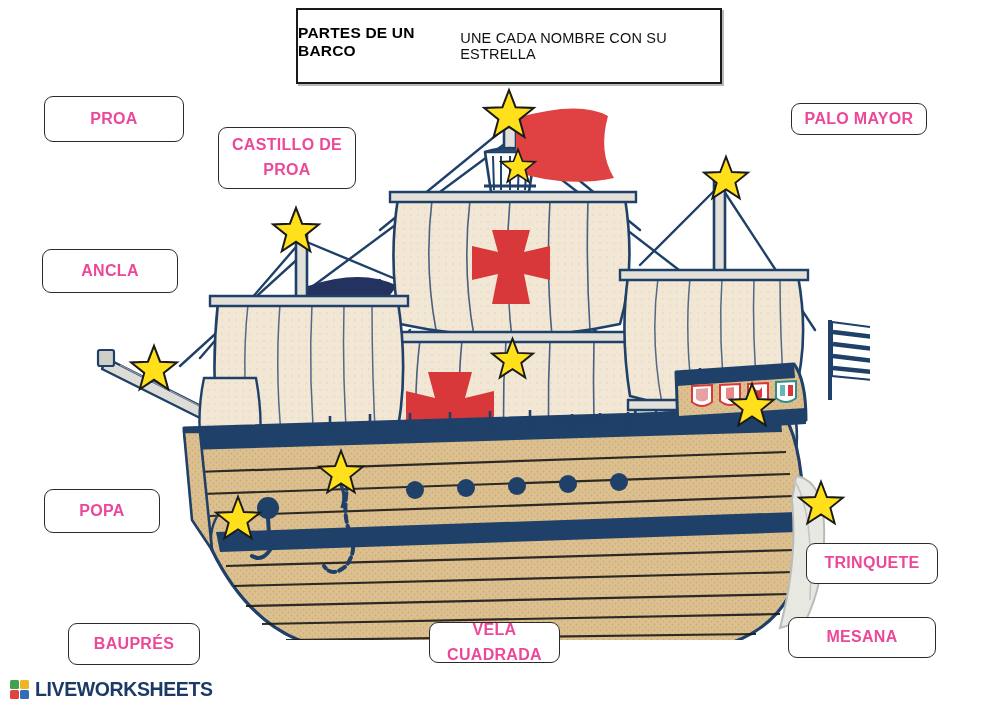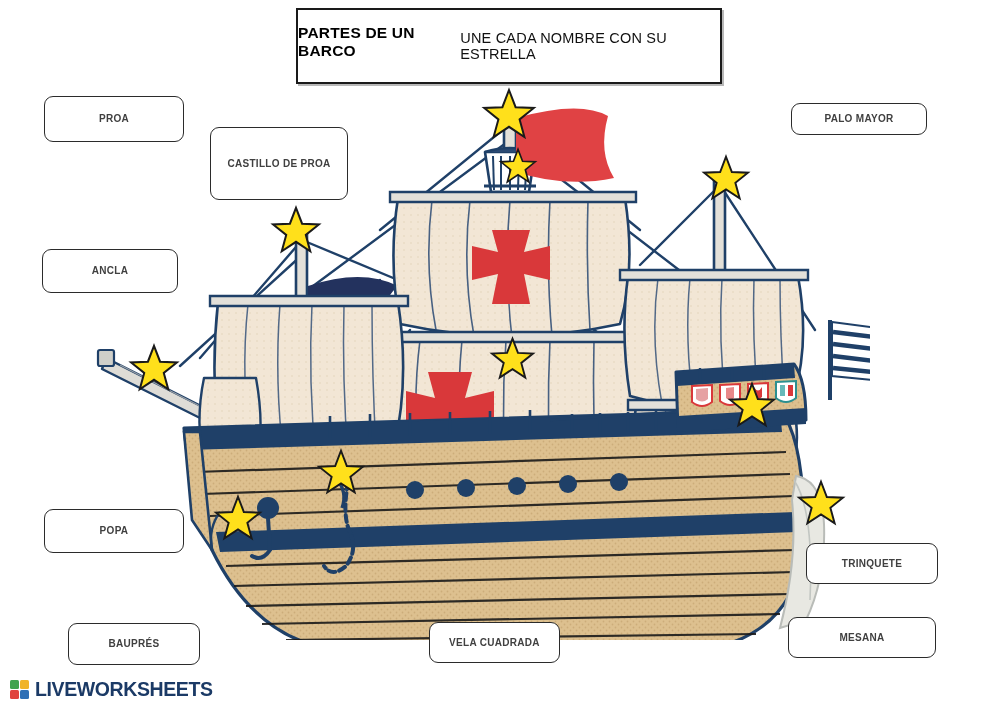--- a/index.html
+++ b/index.html
@@ -20,22 +20,22 @@
     box-sizing:border-box;
   }
   .title-main{font-size:15.5px;font-weight:bold;color:#000;letter-spacing:.2px;margin-bottom:9px;}
   .title-sub{font-size:14.5px;font-weight:normal;color:#111;letter-spacing:.2px;}
 
   
   .label{
     position:absolute;background:#ffffff;border:1.6px solid #2b2b2b;
     border-radius:9px;box-sizing:border-box;
     display:flex;align-items:center;justify-content:center;
-    text-align:center;font-weight:bold;color:#404040;
-    font-size:10px;letter-spacing:.3px;line-height:1.55;
+    text-align:center;font-weight:bold;color:#ec4899;
+    font-size:16px;letter-spacing:.3px;line-height:1.55;
   }
 
   
   .star{position:absolute;display:block;}
   .star svg{display:block;overflow:visible;}
 
   
   .lw-logo{position:absolute;left:10px;top:678px;display:flex;align-items:center;gap:6px;}
   .lw-grid{width:19px;height:19px;display:grid;grid-template-columns:1fr 1fr;grid-template-rows:1fr 1fr;gap:1.5px;}
   .lw-grid i{display:block;border-radius:1.5px;}
@@ -360,33 +360,33 @@
   <div class="star" style="left:798px;top:480px;">
     <svg width="46" height="46" viewBox="0 0 52 52">
         <polygon points="26,2 32.6,19.2 50.8,20 36.6,31.4 41.4,49 26,38.8 10.6,49 15.4,31.4 1.2,20 19.4,19.2" fill="#ffe01b" stroke="#1a1a1a" stroke-width="2.2"></polygon>
       </svg>
   </div>
 
   <div class="label" style="left:44px;top:96px;width:140px;height:46px;">
     <span>PROA</span>
   </div>
 
-  <div class="label" style="left:210px;top:127px;width:138px;height:73px;">
+  <div class="label" style="left:218px;top:127px;width:138px;height:62px;">
     <span>CASTILLO DE PROA</span>
   </div>
 
   <div class="label" style="left:791px;top:103px;width:136px;height:32px;">
     <span>PALO MAYOR</span>
   </div>
 
   <div class="label" style="left:42px;top:249px;width:136px;height:44px;">
     <span>ANCLA</span>
   </div>
 
-  <div class="label" style="left:44px;top:509px;width:140px;height:44px;">
+  <div class="label" style="left:44px;top:489px;width:116px;height:44px;">
     <span>POPA</span>
   </div>
 
   <div class="label" style="left:806px;top:543px;width:132px;height:41px;">
     <span>TRINQUETE</span>
   </div>
 
   <div class="label" style="left:788px;top:617px;width:148px;height:41px;">
     <span>MESANA</span>
   </div>

